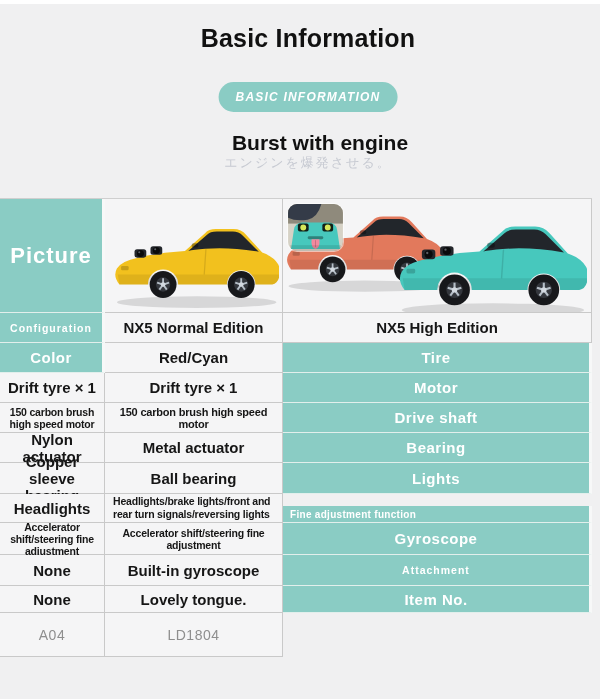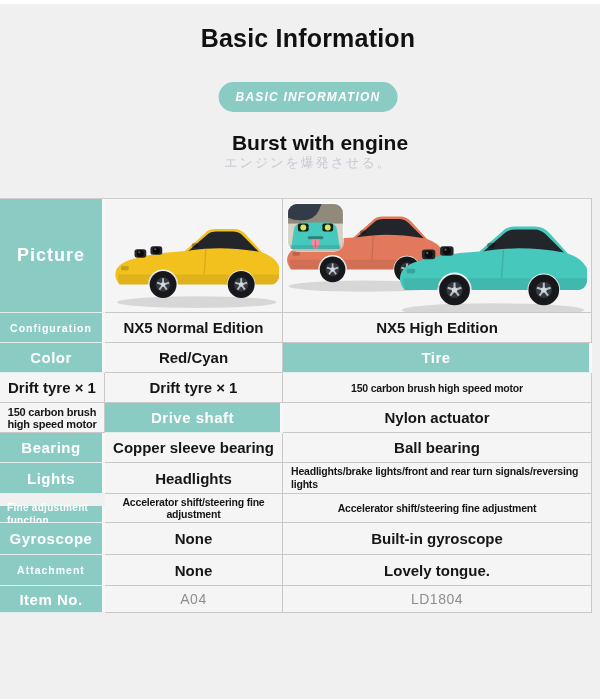--- a/index.html
+++ b/index.html
@@ -40,21 +40,21 @@
   }
   .cell{
     box-sizing:border-box;display:flex;align-items:center;justify-content:center;
     border-right:1px solid #c9c9c9;border-bottom:1px solid #c9c9c9;
     background:var(--cell-bg,#f5f5f6);text-align:center;
   }
   .lab{
     background:var(--teal,#8accc4);color:#fff;font-weight:700;font-size:15px;
     letter-spacing:.5px;border-right:3px solid #f7f8f8;border-bottom:1px solid #e2efec;
   }
-  .lab-lg{font-size:18px;letter-spacing:1px;}
+  .lab-lg{font-size:22px;letter-spacing:1px;}
   .lab-sm{font-size:10.5px;letter-spacing:1px;}
   .lab-xs{font-size:10px;letter-spacing:.3px;justify-content:flex-start;
     text-align:left;padding-left:7px;line-height:1.3;margin-top:12px;}
   .val{font-weight:700;color:#161616;font-size:15px;padding:0 4px;}
   .v-sm{font-size:11px;letter-spacing:-.2px;}
   .v-xs{font-size:10.5px;letter-spacing:-.2px;}
   .v-gray{font-weight:400;color:var(--text-gray,#8e8e8e);font-size:14px;letter-spacing:.5px;}
   .left-al{justify-content:flex-start;text-align:left;padding:2px 8px;line-height:1.25;}
   .pic-cell{position:relative;overflow:hidden;padding:0;}
   .car{position:absolute;line-height:0;}
@@ -198,24 +198,26 @@
         </div>
       </div>
       <div class="cell lab lab-sm">Configuration</div>
       <div class="cell val ">NX5 Normal Edition</div>
       <div class="cell val ">NX5 High Edition</div>
       <div class="cell lab ">Color</div>
       <div class="cell val ">Red/Cyan</div>
       <div class="cell lab ">Tire</div>
       <div class="cell val ">Drift tyre × 1</div>
       <div class="cell val ">Drift tyre × 1</div>
+      <div class="cell lab ">Motor</div>
       <div class="cell val v-xs">150 carbon brush high speed motor</div>
       <div class="cell val v-sm">150 carbon brush high speed motor</div>
       <div class="cell lab ">Drive shaft</div>
       <div class="cell val ">Nylon actuator</div>
+      <div class="cell val ">Metal actuator</div>
       <div class="cell lab ">Bearing</div>
       <div class="cell val ">Copper sleeve bearing</div>
       <div class="cell val ">Ball bearing</div>
       <div class="cell lab ">Lights</div>
       <div class="cell val ">Headlights</div>
       <div class="cell val v-xs left-al">Headlights/brake lights/front and rear turn signals/reversing lights</div>
       <div class="cell lab lab-xs">Fine adjustment function</div>
       <div class="cell val v-xs">Accelerator shift/steering fine adjustment</div>
       <div class="cell val v-xs">Accelerator shift/steering fine adjustment</div>
       <div class="cell lab ">Gyroscope</div>

